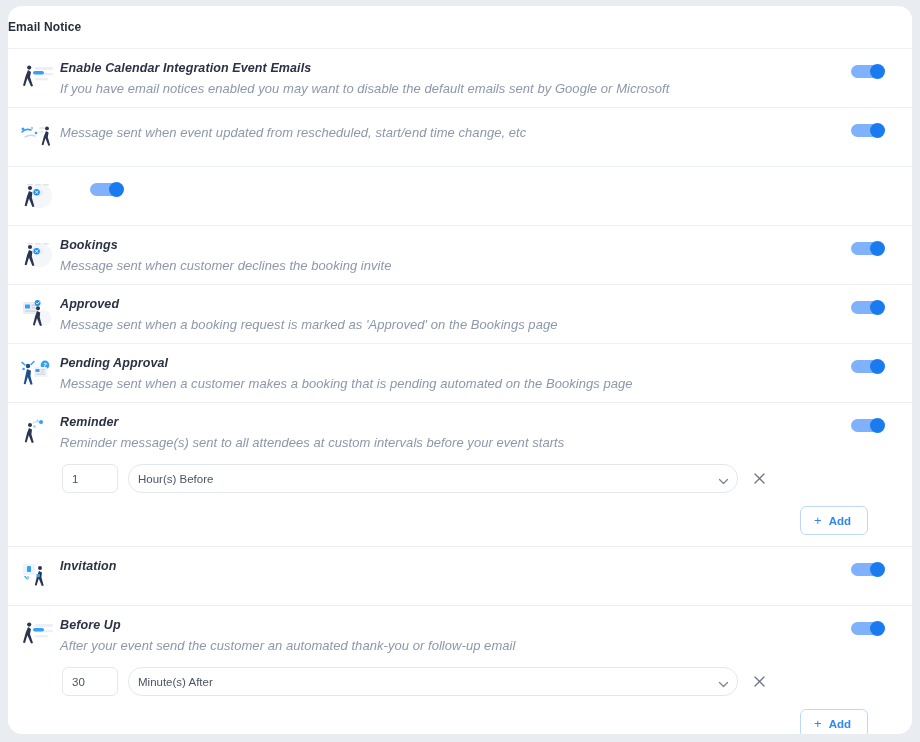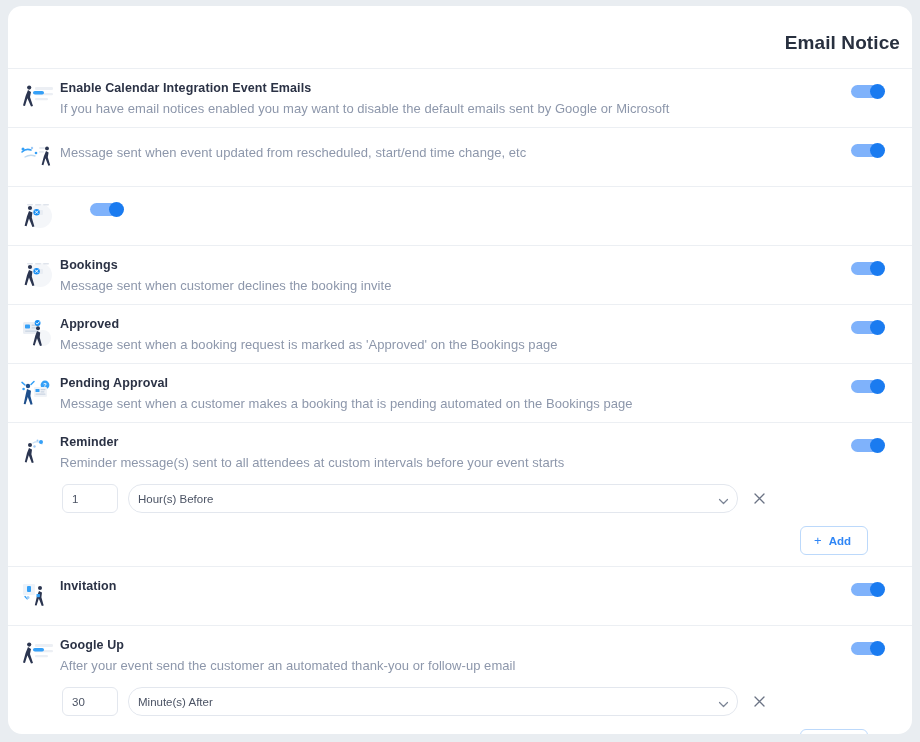--- a/index.html
+++ b/index.html
@@ -21,47 +21,48 @@
     top: 6px;
     width: 904px;
     height: 728px;
     background: #ffffff;
     border-radius: 14px;
     box-sizing: border-box;
     overflow: hidden;
   }
 
   .page-title {
-    text-align: right;
-    font-size: 19px;
+    text-align: left;
+    font-size: 12px;
     font-weight: bold;
     color: #28303f;
     letter-spacing: .1px;
     padding-top: 14px;
     padding-bottom: 0;
-    margin: 12px;
+    margin: 0;
   }
 
   .rows {
     margin-top: 14px;
   }
 
   .row {
     position: relative;
     border-top: 1px solid #eceff3;
     padding: 11px 0 11px 0;
     display: block;
   }
   .row:first-child { border-top: 1px solid #eceff3; }
 
   .row-main {
     display: flex;
     align-items: flex-start;
     padding-left: 8px;
     padding-right: 27px;
+    font-style: italic;
   }
 
   .icon-slot {
     width: 44px;
     min-width: 44px;
     height: 36px;
     display: flex;
     align-items: center;
     justify-content: center;
     margin-top: 0px;
@@ -462,21 +463,21 @@
           <svg width="38" height="30" viewBox="0 0 38 30">
             <rect x="16" y="4" width="18" height="3" rx="1.2" fill="#eceff4"></rect>
             <rect x="16" y="10" width="18" height="2.2" rx="1" fill="#eceff4"></rect>
             <rect x="16" y="15" width="13" height="2.2" rx="1" fill="#eceff4"></rect>
             <rect x="14" y="8" width="11" height="3.6" rx="1.8" fill="#35a0f7"></rect>
             <path d="M9 7 l3 2 -1 5 3 9 -2 .6 -3.6-8.4 -2.4 7.8 -2-.5 2.6-9.5z" fill="#2b3550"></path>
             <circle cx="10.2" cy="4.6" r="2.1" fill="#2b3550"></circle>
           </svg>
         </div>
         <div class="texts">
-          <div class="row-title">Google Up</div>
+          <div class="row-title">Before Up</div>
           <div class="row-desc">After your event send the customer an automated thank-you or follow-up email</div>
         </div>
         <div class="toggle-slot">
           <div class="toggle">
             <div class="track"></div>
             <div class="thumb"></div>
           </div>
         </div>
       </div>
 

